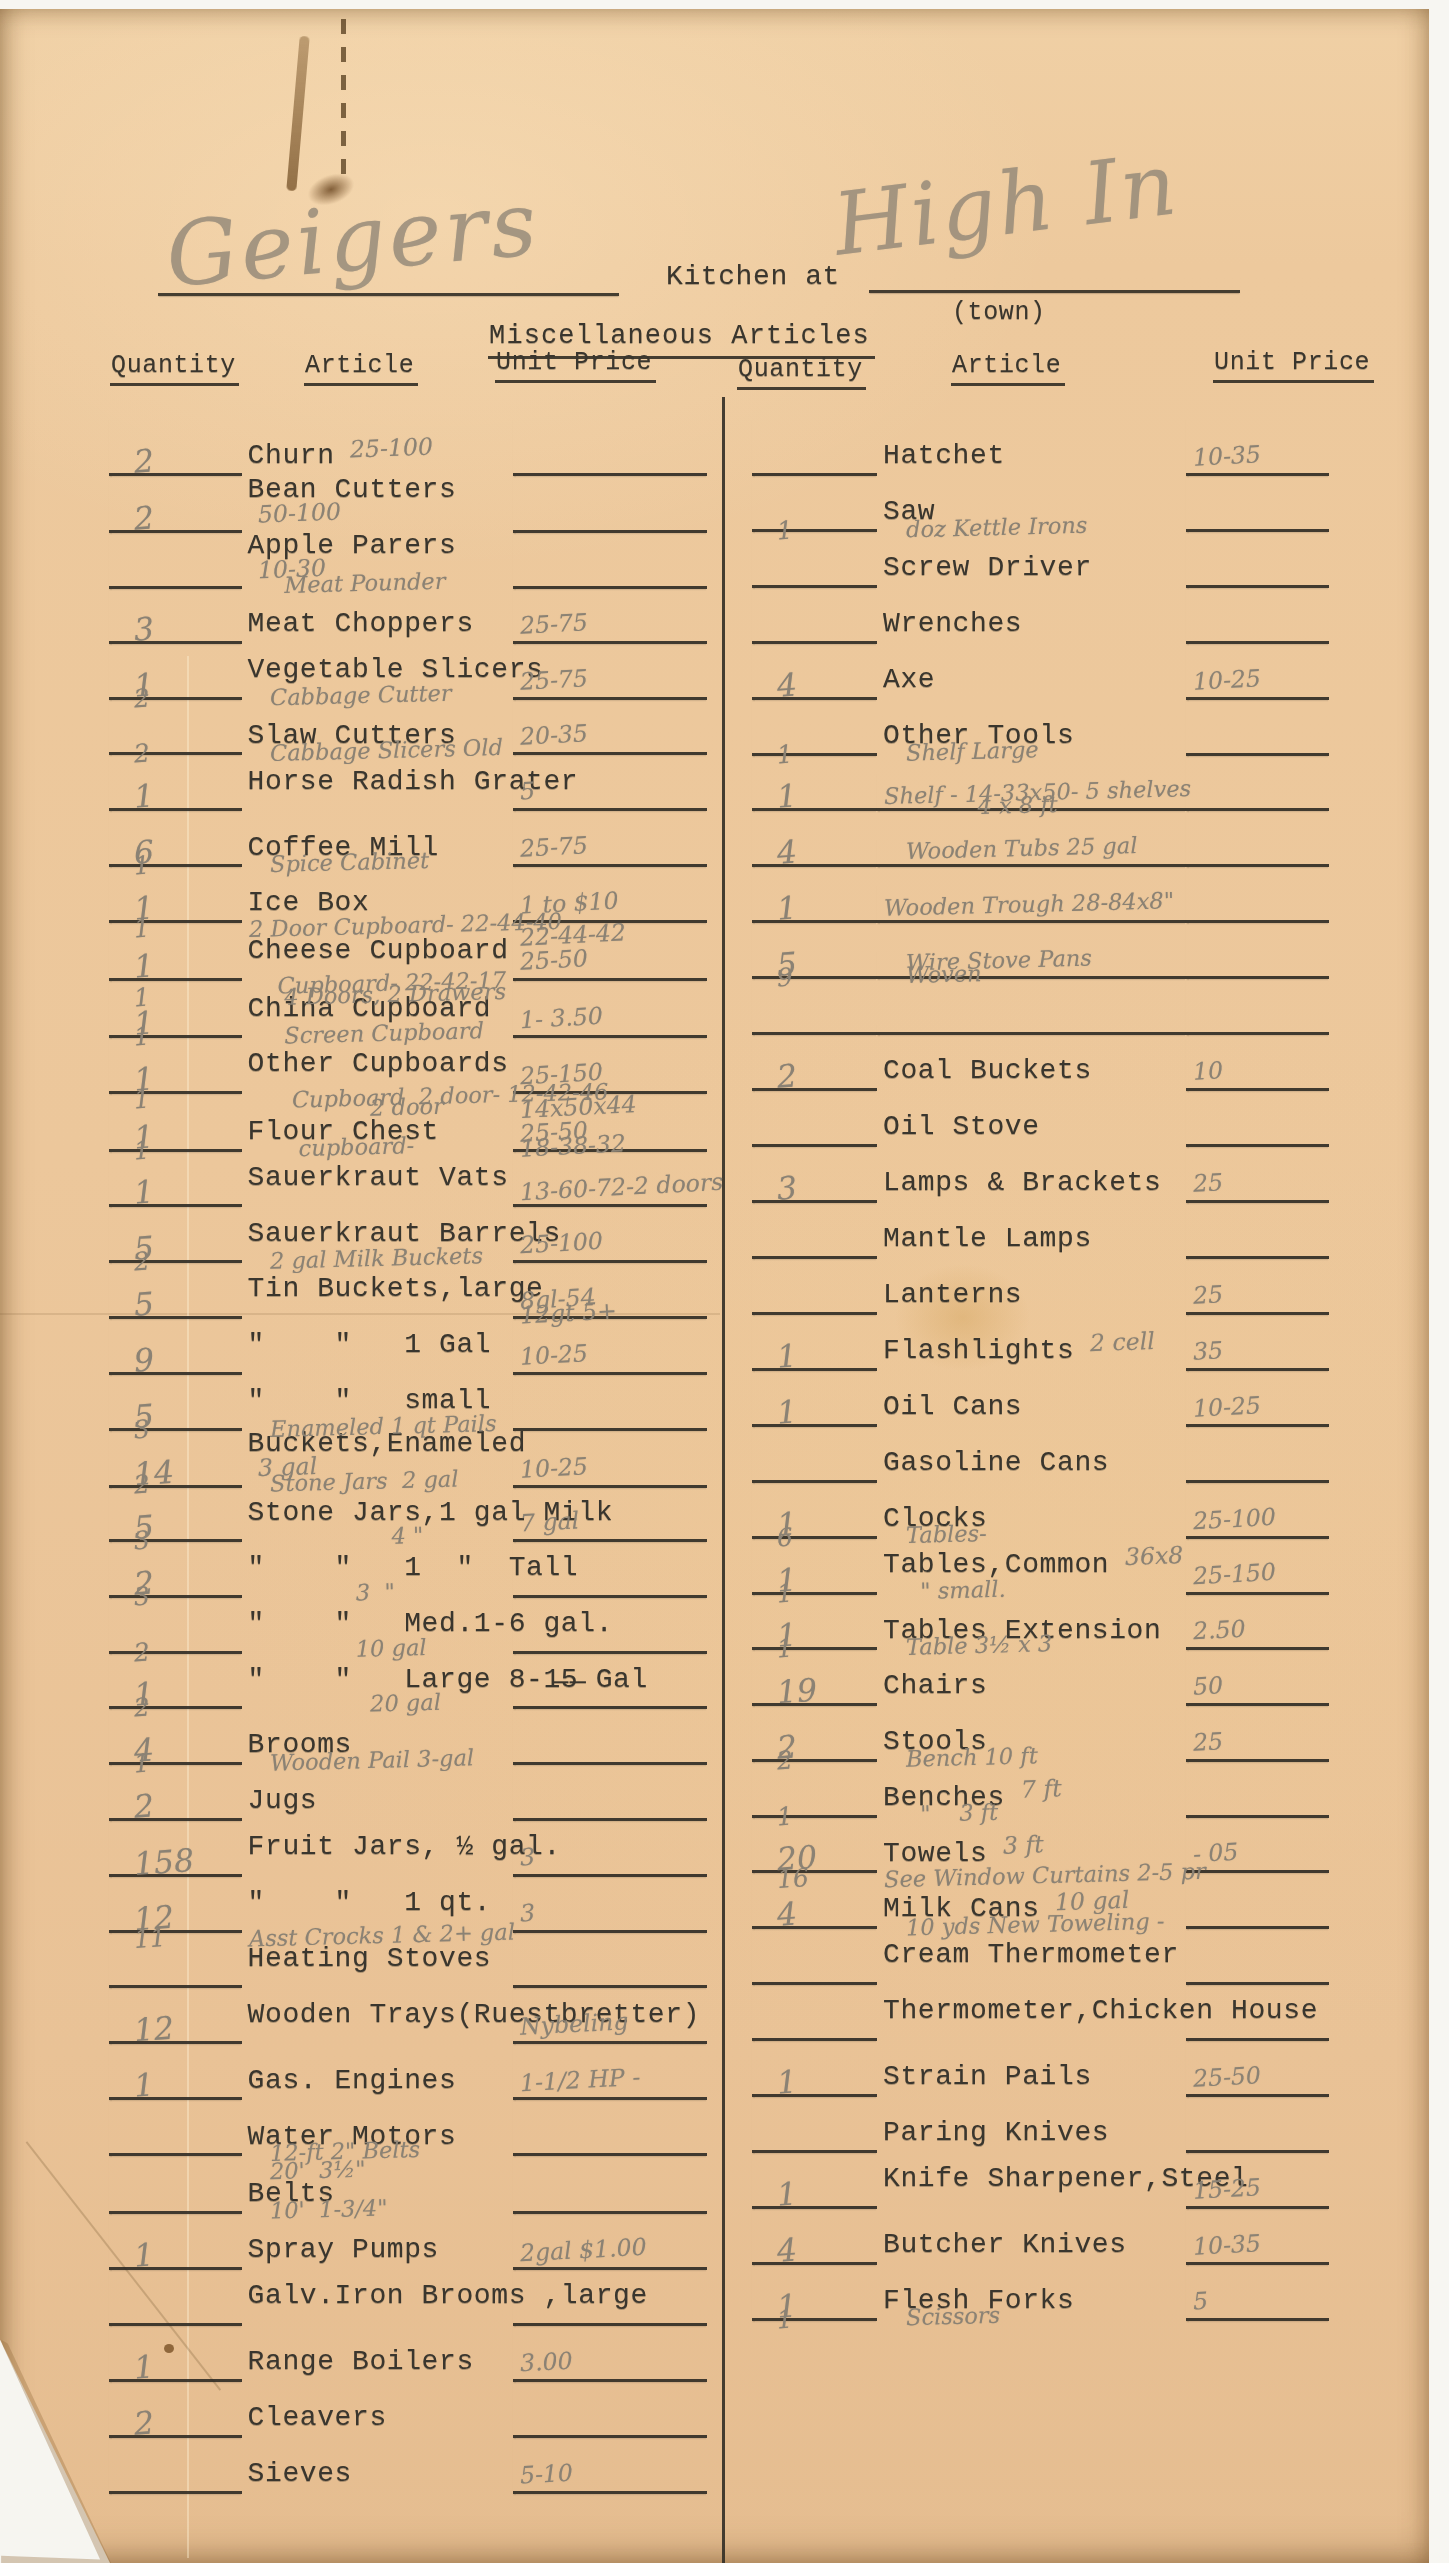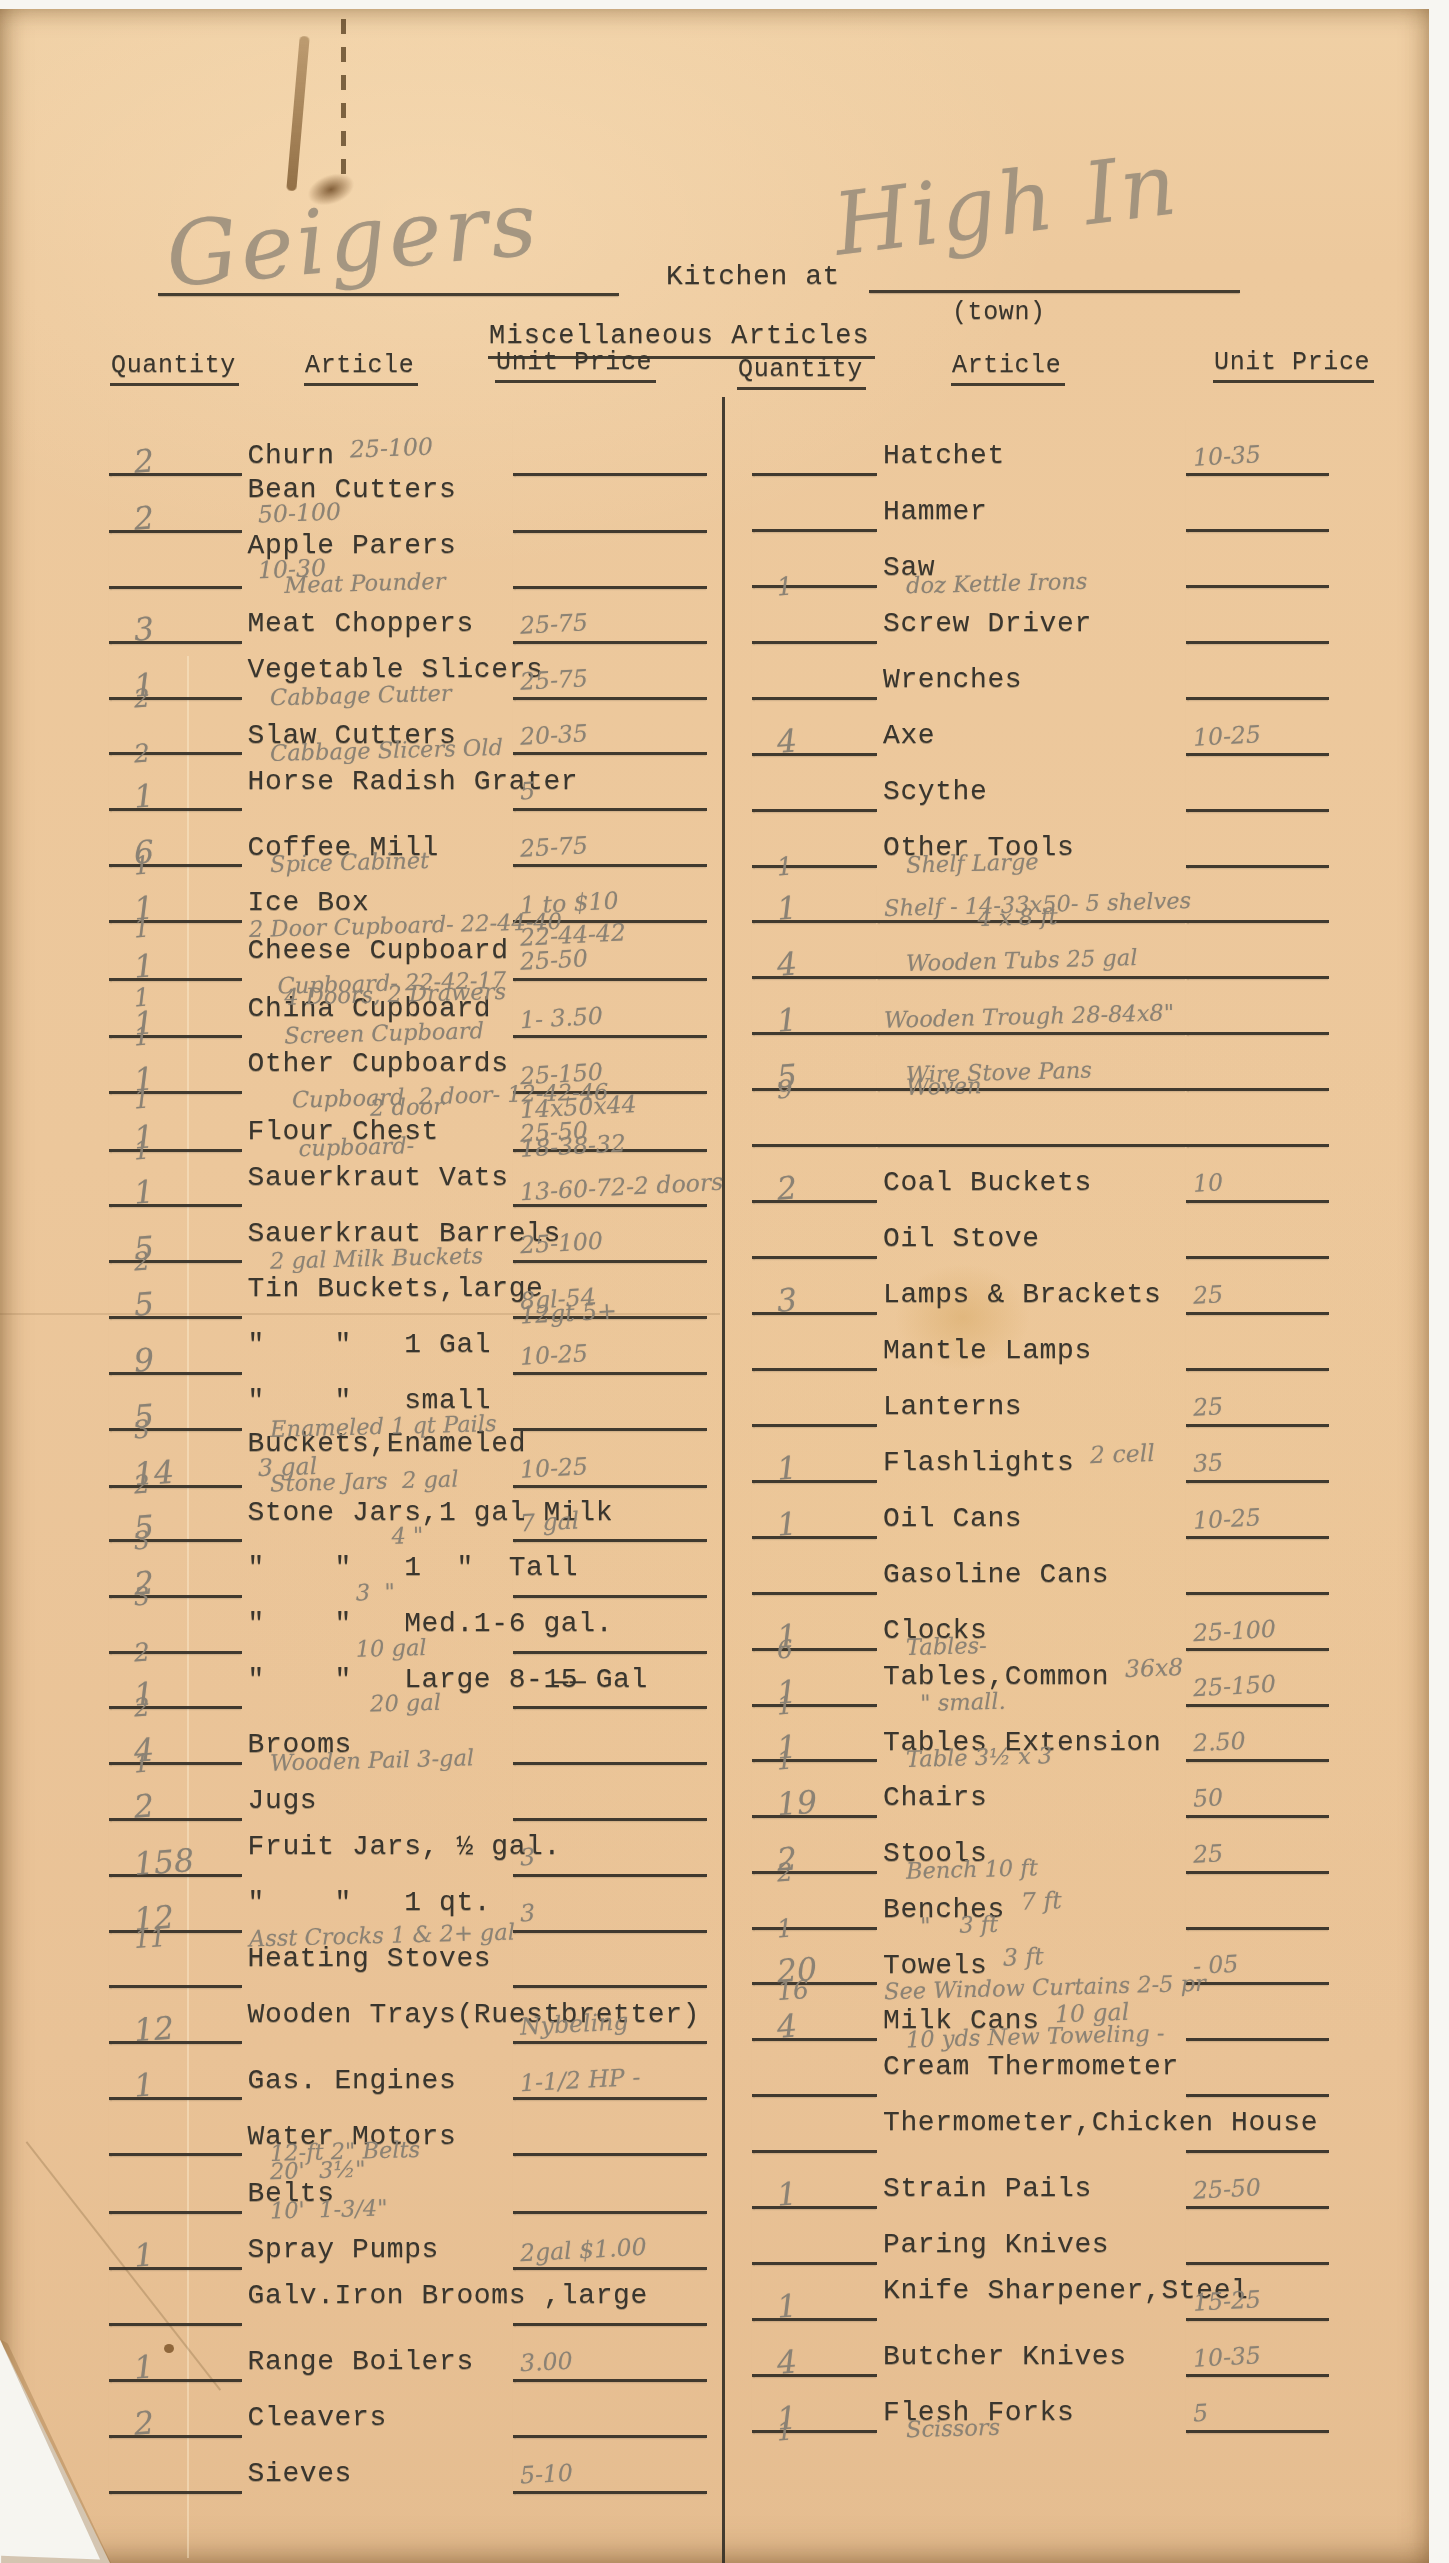--- a/index.html
+++ b/index.html
@@ -680,29 +680,20 @@
             </span>
             <span class="cell art"><span class="typed">Hatchet</span><span class="hw note-inline"></span><span class="hw overline"></span></span>
             <span class="cell price">
               <span class="hw pnum">10-35</span>
             </span>
           </div>
           <div class="row k-item">
             <span class="cell qty">
               <span class="hw qnum"></span>
             </span>
-            <span class="cell art"><span class="typed">Hammer</span><span class="hw note-inline"></span><span class="hw overline"></span></span>
-            <span class="cell price">
-              <span class="hw pnum"></span>
-            </span>
-          </div>
-          <div class="row k-item">
-            <span class="cell qty">
-              <span class="hw qnum"></span>
-            </span>
             <span class="cell art"><span class="typed">Saw</span><span class="hw note-inline"></span><span class="hw overline"></span></span>
             <span class="cell price">
               <span class="hw pnum"></span>
             </span>
           </div>
           <div class="row k-note">
             <span class="cell qty">
               <span class="hw qnum">1</span>
             </span>
             <span class="cell art"><span class="typed"></span><span class="hw note-inline"></span><span class="hw overline">doz Kettle Irons</span></span>
@@ -728,29 +719,20 @@
               <span class="hw pnum"></span>
             </span>
           </div>
           <div class="row k-item">
             <span class="cell qty">
               <span class="hw qnum">4</span>
             </span>
             <span class="cell art"><span class="typed">Axe</span><span class="hw note-inline"></span><span class="hw overline"></span></span>
             <span class="cell price">
               <span class="hw pnum">10-25</span>
-            </span>
-          </div>
-          <div class="row k-item">
-            <span class="cell qty">
-              <span class="hw qnum"></span>
-            </span>
-            <span class="cell art"><span class="typed">Scythe</span><span class="hw note-inline"></span><span class="hw overline"></span></span>
-            <span class="cell price">
-              <span class="hw pnum"></span>
             </span>
           </div>
           <div class="row k-item">
             <span class="cell qty">
               <span class="hw qnum"></span>
             </span>
             <span class="cell art"><span class="typed">Other Tools</span><span class="hw note-inline"></span><span class="hw overline"></span></span>
             <span class="cell price">
               <span class="hw pnum"></span>
             </span>

